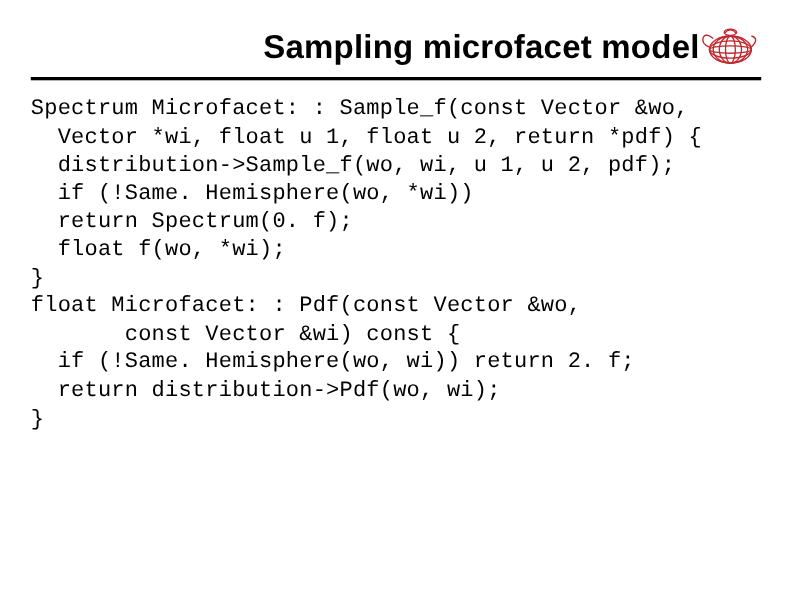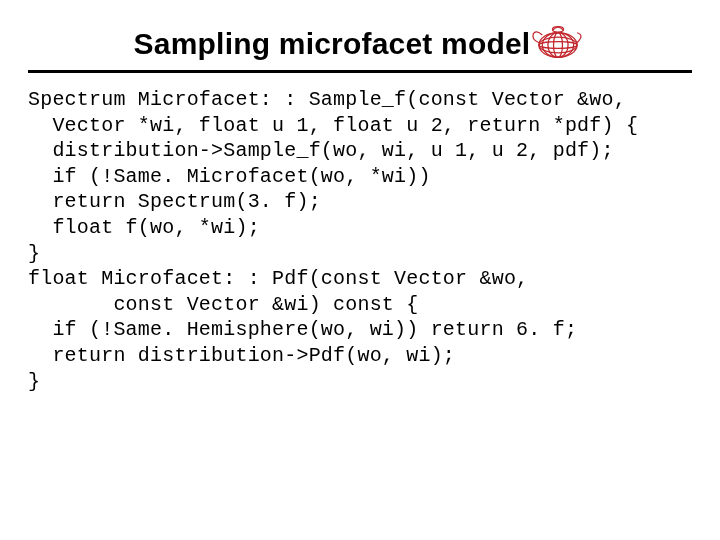--- a/index.html
+++ b/index.html
@@ -15,21 +15,21 @@
   .slide {
     position: relative;
     width: 720px;
     height: 540px;
     box-sizing: border-box;
     padding: 18px 28px 0 28px;
   }
   .header {
     display: flex;
     align-items: flex-end;
-    justify-content: center;
+    justify-content: flex-end;
   }
   .title {
     font-size: 30px;
     font-weight: 700;
     letter-spacing: 0.2px;
     line-height: 1.1;
     padding-bottom: 4px;
   }
   .logo {
     width: 56px;
@@ -72,22 +72,22 @@
         </g>
       </svg>
     </div>
   </div>
 
   <hr class="rule">
 
   <div class="code"><span>Spectrum Microfacet: : Sample_f(const Vector &amp;wo,</span>
 <span>  Vector *wi, float u 1, float u 2, return *pdf) {</span>
 <span>  distribution-&gt;Sample_f(wo, wi, u 1, u 2, pdf);</span>
-<span>  if (!Same. Microfacet(wo, *wi))</span>
-<span>  return Spectrum(3. f);</span>
+<span>  if (!Same. Hemisphere(wo, *wi))</span>
+<span>  return Spectrum(0. f);</span>
 <span>  float f(wo, *wi);</span>
 <span>}</span>
 <span>float Microfacet: : Pdf(const Vector &amp;wo,</span>
 <span>       const Vector &amp;wi) const {</span>
-<span>  if (!Same. Hemisphere(wo, wi)) return 6. f;</span>
+<span>  if (!Same. Hemisphere(wo, wi)) return 2. f;</span>
 <span>  return distribution-&gt;Pdf(wo, wi);</span>
 <span>}</span></div>
 </div>
 
 </body></html>

